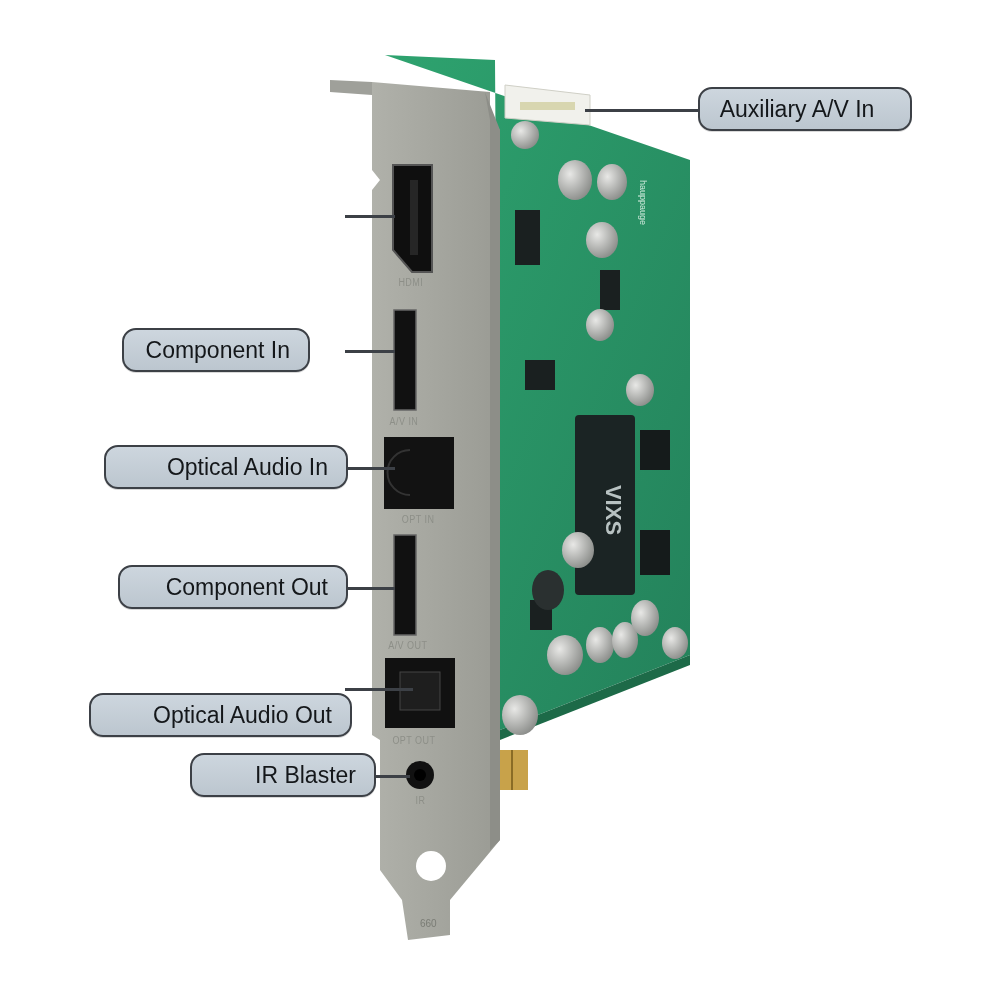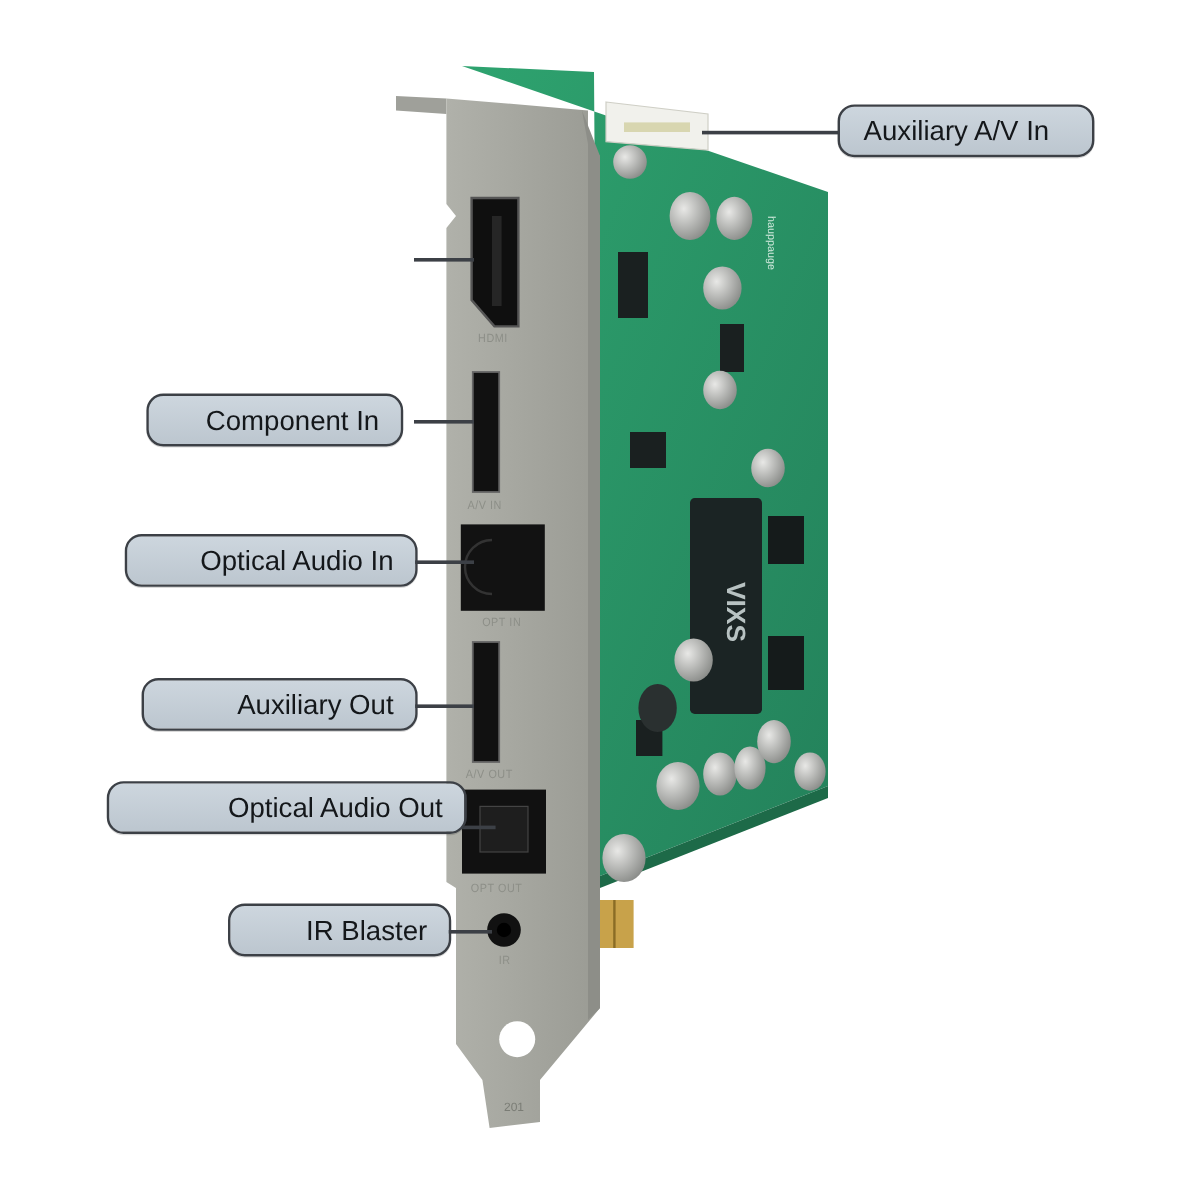--- a/index.html
+++ b/index.html
@@ -95,29 +95,29 @@
       <circle cx="420" cy="775" r="6" fill="#000"></circle>
     </g>
   </svg>
 
   <span class="port-label" style="left:397px;top:277px">HDMI</span>
   <span class="port-label" style="left:388px;top:416px">A/V IN</span>
   <span class="port-label" style="left:400px;top:514px">OPT IN</span>
   <span class="port-label" style="left:386px;top:640px">A/V OUT</span>
   <span class="port-label" style="left:390px;top:735px">OPT OUT</span>
   <span class="port-label" style="left:415px;top:795px">IR</span>
-  <span class="bracket-num" style="left:420px;top:918px">201</span>
+  <span class="bracket-num" style="left:420px;top:918px">660</span>
 
   <div class="leader" style="left:585px;top:109px;width:115px"></div>
   <div class="leader" style="left:345px;top:215px;width:50px"></div>
   <div class="leader" style="left:345px;top:350px;width:50px"></div>
   <div class="leader" style="left:345px;top:467px;width:50px"></div>
   <div class="leader" style="left:345px;top:587px;width:50px"></div>
   <div class="leader" style="left:345px;top:688px;width:68px"></div>
   <div class="leader" style="left:345px;top:775px;width:65px"></div>
 
   <div class="callout right" style="left:698px;top:87px;width:214px">Auxiliary A/V In</div>
-  <div class="callout" style="left:122px;top:328px;width:214px">Component In</div>
+  <div class="callout" style="left:122px;top:328px;width:188px">Component In</div>
   <div class="callout" style="left:104px;top:445px;width:244px">Optical Audio In</div>
-  <div class="callout" style="left:118px;top:565px;width:230px">Auxiliary Out</div>
-  <div class="callout" style="left:89px;top:651px;width:300px">Optical Audio Out</div>
+  <div class="callout" style="left:118px;top:565px;width:230px">Component Out</div>
+  <div class="callout" style="left:89px;top:693px;width:263px">Optical Audio Out</div>
   <div class="callout" style="left:190px;top:753px;width:186px">IR Blaster</div>
 </div>
 
 </body></html>

